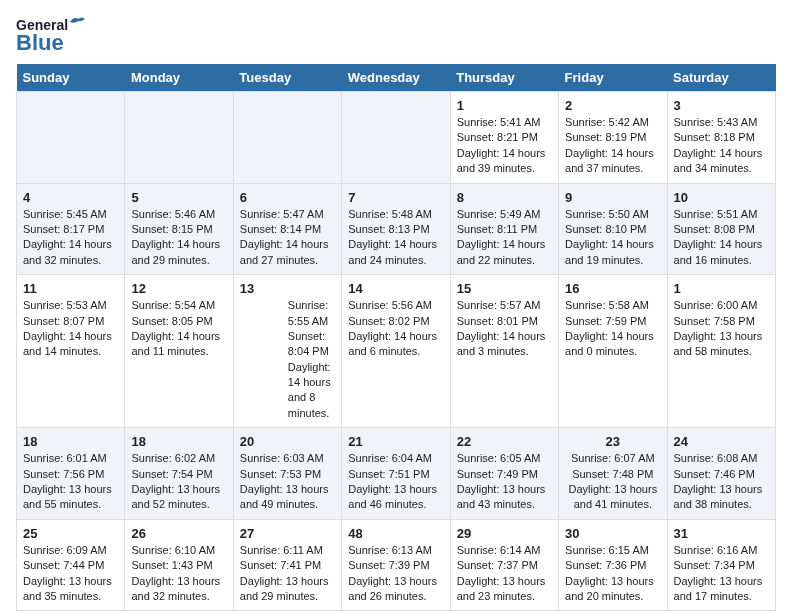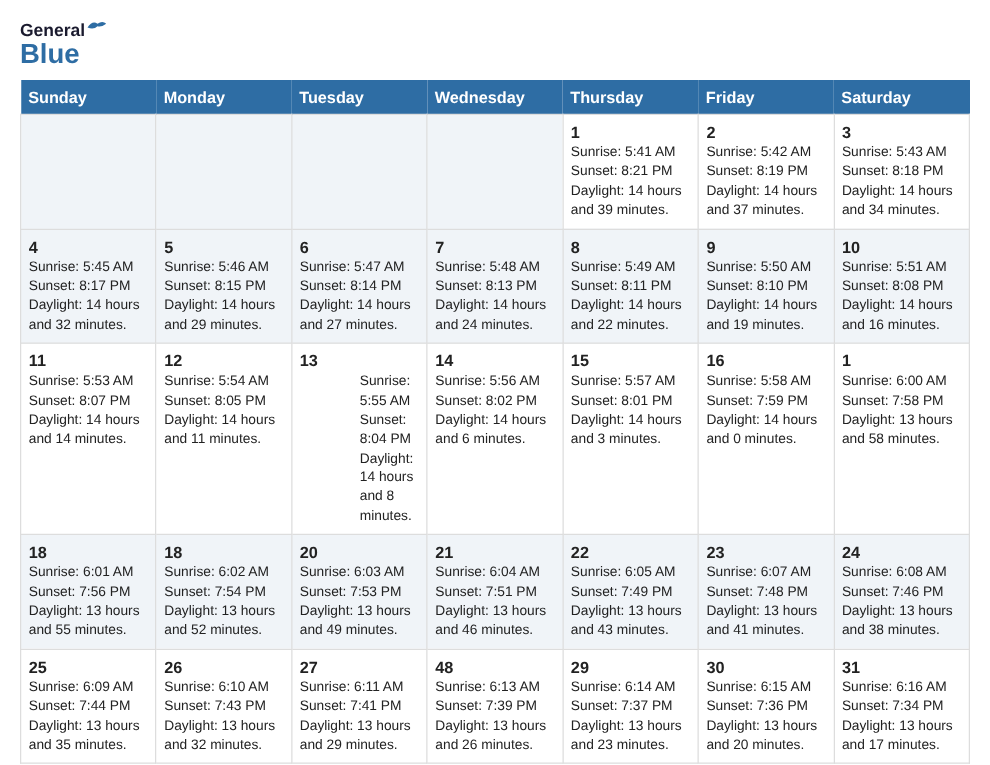--- a/index.html
+++ b/index.html
@@ -271,21 +271,21 @@
 Daylight: 13 hours
 and 46 minutes.</div>
         </td>
         <td style="background: inherit;">
           <span class="day-number">22</span>
           <div class="day-info" style="white-space: pre-line;">Sunrise: 6:05 AM
 Sunset: 7:49 PM
 Daylight: 13 hours
 and 43 minutes.</div>
         </td>
-        <td style="background: inherit;">
+        <td style="background: inherit; text-align: center;">
           <span class="day-number">23</span>
           <div class="day-info" style="white-space: pre-line;">Sunrise: 6:07 AM
 Sunset: 7:48 PM
 Daylight: 13 hours
 and 41 minutes.</div>
         </td>
         <td style="background: inherit;">
           <span class="day-number">24</span>
           <div class="day-info" style="white-space: pre-line;">Sunrise: 6:08 AM
 Sunset: 7:46 PM
@@ -297,21 +297,21 @@
         <td style="background: inherit;">
           <span class="day-number">25</span>
           <div class="day-info" style="white-space: pre-line;">Sunrise: 6:09 AM
 Sunset: 7:44 PM
 Daylight: 13 hours
 and 35 minutes.</div>
         </td>
         <td style="background: inherit;">
           <span class="day-number">26</span>
           <div class="day-info" style="white-space: pre-line;">Sunrise: 6:10 AM
-Sunset: 7:43 PM
+Sunset: 1:43 PM
 Daylight: 13 hours
 and 32 minutes.</div>
         </td>
         <td style="background: inherit;">
           <span class="day-number">27</span>
           <div class="day-info" style="white-space: pre-line;">Sunrise: 6:11 AM
 Sunset: 7:41 PM
 Daylight: 13 hours
 and 29 minutes.</div>
         </td>

